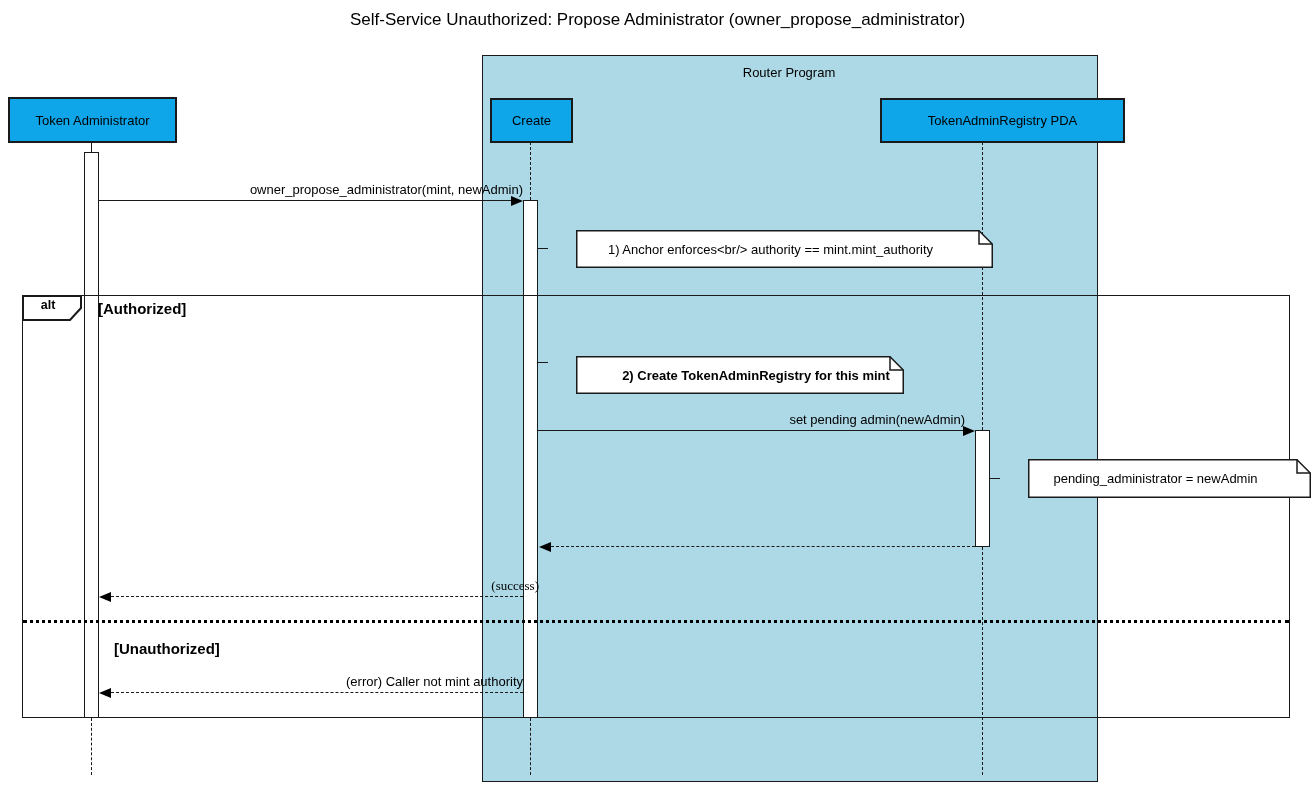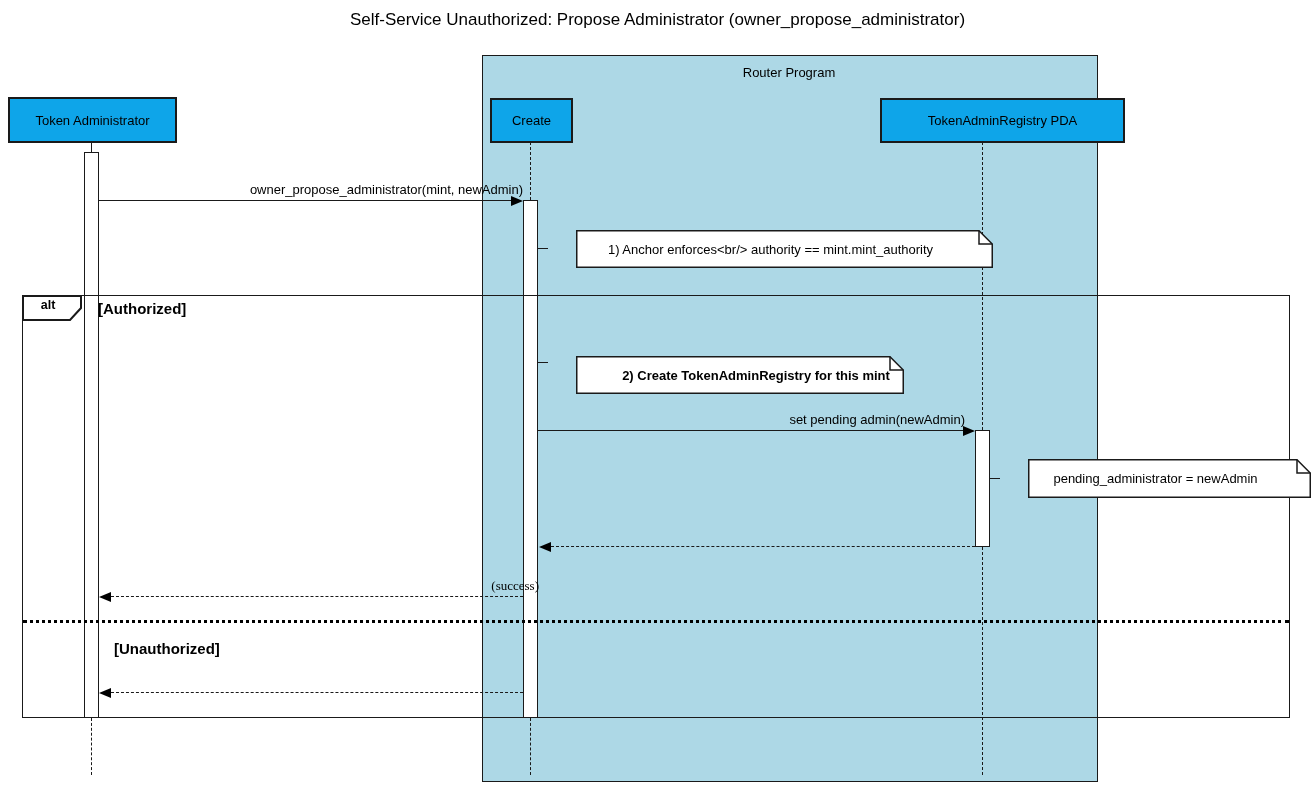--- a/index.html
+++ b/index.html
@@ -111,16 +111,17 @@
   <div class="msg-line dashed" style="left:551px;top:546px;width:424px;"></div>
   <div class="arr left" style="left:539px;top:542px;"></div>
 
   <div class="msg-label" style="left:115px;top:578px;width:424px;font-family:Liberation Serif, serif;">(success)</div>
   <div class="msg-line dashed" style="left:111px;top:596px;width:412px;"></div>
   <div class="arr left" style="left:99px;top:592px;"></div>
 
   <div class="divider"></div>
   <div class="guard" style="left:114px;top:628px;margin-top:12px;">[Unauthorized]</div>
 
+  <div class="msg-label" style="left:99px;top:674px;width:424px;">(error) Caller not mint authority</div>
   <div class="msg-line dashed" style="left:111px;top:692px;width:412px;"></div>
   <div class="arr left" style="left:99px;top:688px;"></div>
 
 </div>
 
 </body></html>

